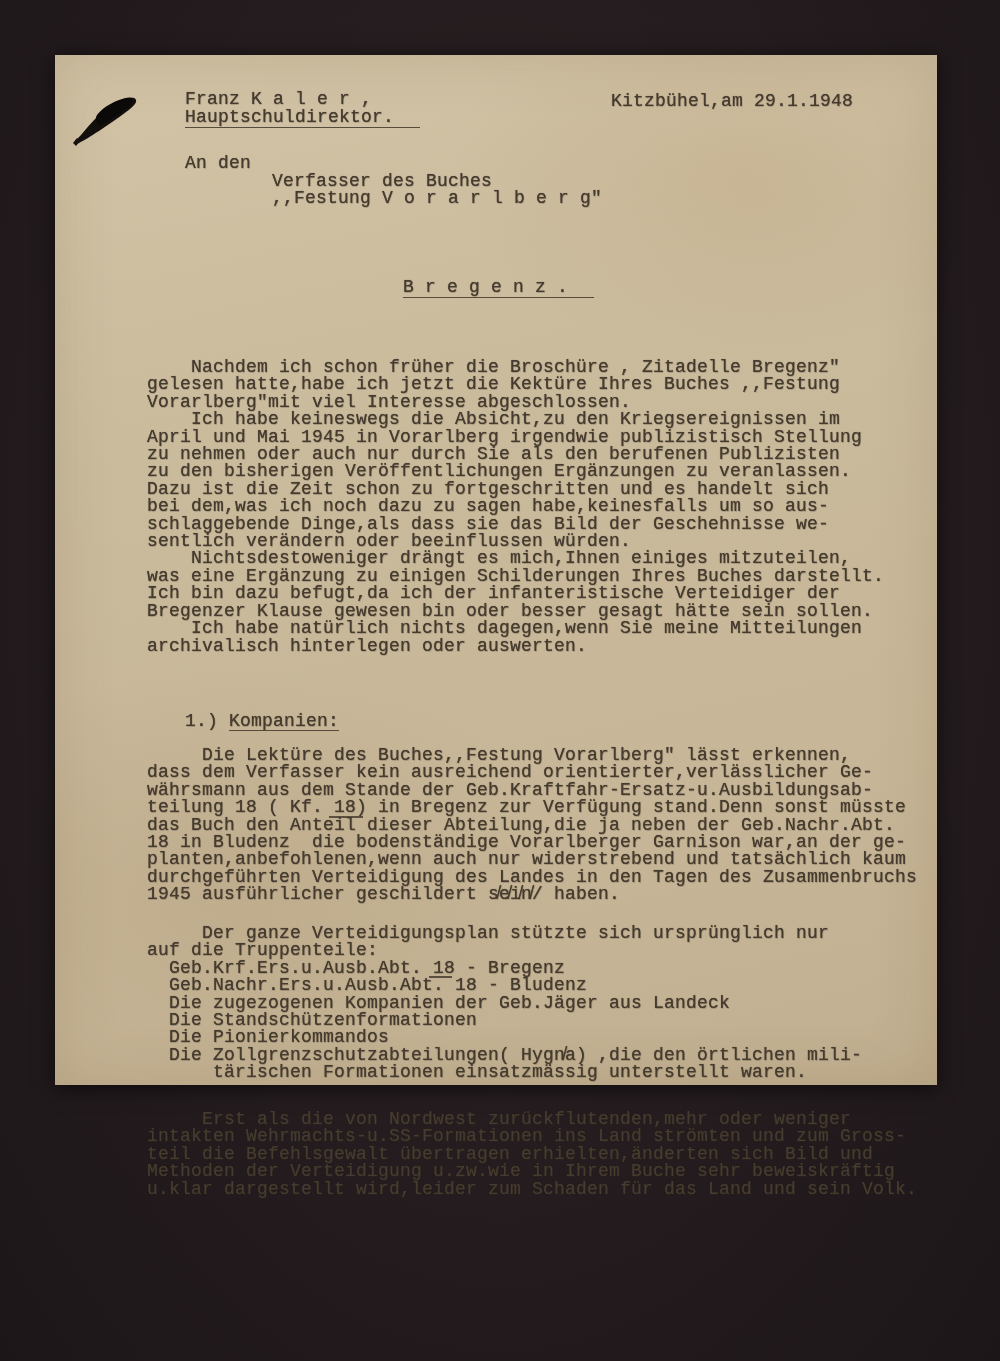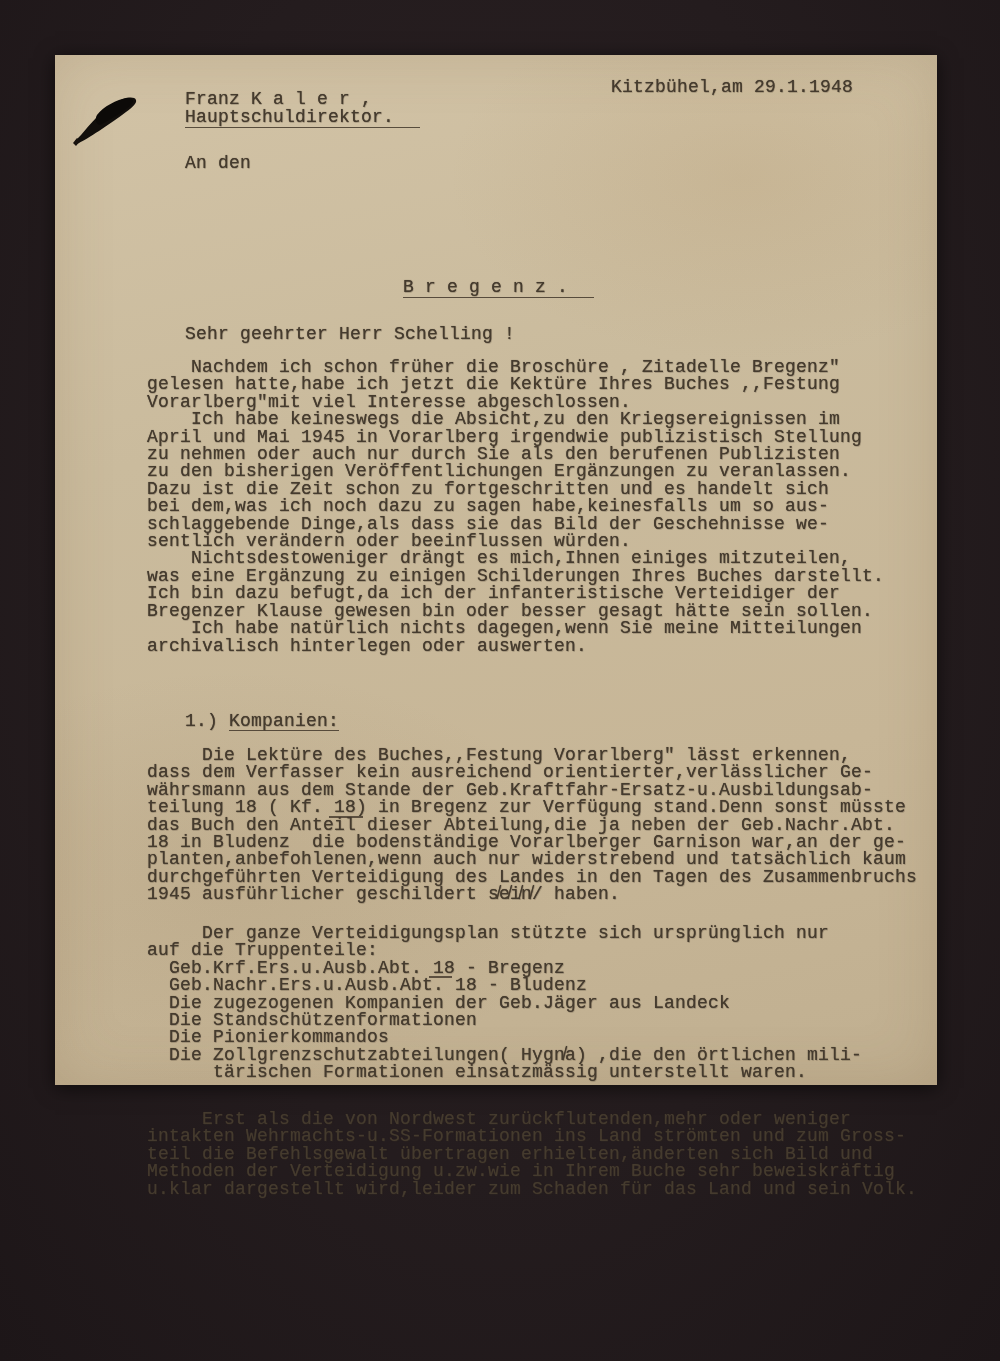--- a/index.html
+++ b/index.html
@@ -37,27 +37,28 @@
 
   <svg class="ink-stain" width="86" height="66" viewBox="0 0 86 66">
     <path d="M8 56 L14 50 C18 45 24 38 31 31 C38 24 48 17 56 14 C62 12 68 12 69 15 C70 18 66 22 59 27 C51 33 41 40 32 46 C24 51 16 56 12 58 C9 60 7 58 8 56 Z" fill="#120f0c"></path>
     <path d="M30 30 C36 22 50 14 60 13 C66 13 68 16 64 20 C58 26 44 34 35 39 C30 42 27 35 30 30 Z" fill="#0c0a08"></path>
     <path d="M6 58 L10 53 L13 56 L9 61 Z" fill="#17120e"></path>
   </svg>
 
   <div class="typed" style="left:130px;top:36px;">Franz K a l e r ,</div>
   <div class="typed" style="left:130px;top:54px;"><span class="u pad-r">Hauptschuldirektor.</span></div>
 
-  <div class="typed" style="left:556px;top:24px;text-align:center;">Kitzbühel,am 29.1.1948</div>
+  <div class="typed" style="left:556px;top:38px;text-align:center;">Kitzbühel,am 29.1.1948</div>
 
   <div class="typed" style="left:130px;top:100px;">An den</div>
+  <div class="typed" style="left:217px;top:118px;">Verfasser des Buches
+,,Festung V o r a r l b e r g"</div>
 
   <div class="typed" style="left:348px;top:224px;"><span class="u pad-r">B r e g e n z .</span></div>
 
-  <div class="typed" style="left:130px;top:271px;">Sehr geehrter Herr Schelling !</div>
 
   <div class="typed" style="left:92px;top:304px;">    Nachdem ich schon früher die Broschüre , Zitadelle Bregenz"
 gelesen hatte,habe ich jetzt die Kektüre Ihres Buches ,,Festung
 Vorarlberg"mit viel Interesse abgeschlossen.
     Ich habe keineswegs die Absicht,zu den Kriegsereignissen im
 April und Mai 1945 in Vorarlberg irgendwie publizistisch Stellung
 zu nehmen oder auch nur durch Sie als den berufenen Publizisten
 zu den bisherigen Veröffentlichungen Ergänzungen zu veranlassen.
 Dazu ist die Zeit schon zu fortgeschritten und es handelt sich
 bei dem,was ich noch dazu zu sagen habe,keinesfalls um so aus-

